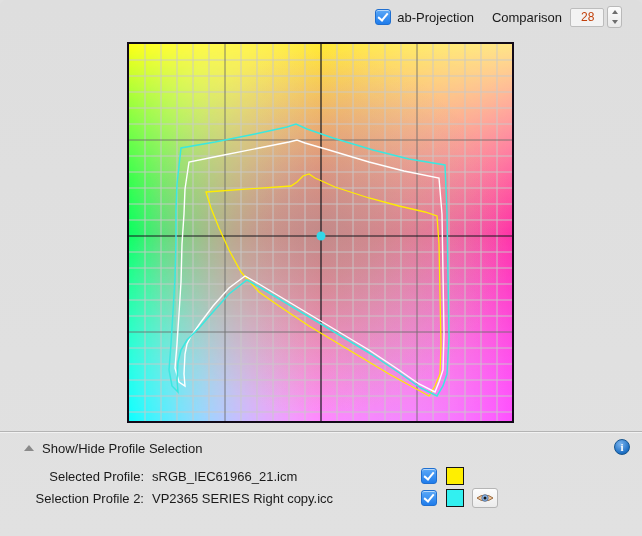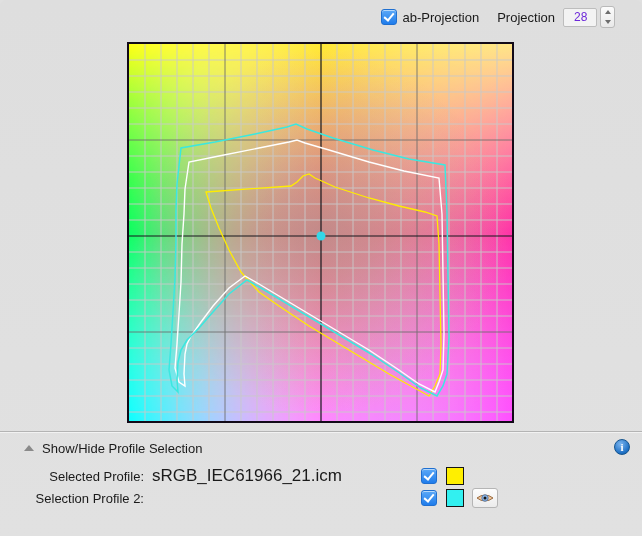--- a/index.html
+++ b/index.html
@@ -11,21 +11,21 @@
   }
   .window{
     position:relative;width:642px;height:536px;
     background:linear-gradient(#dedede,#e1e1e1);
     border-radius:6px 6px 0 0;
     overflow:hidden;
   }
 
   
   .header{
-    position:absolute;left:5px;top:0;width:622px;height:34px;
+    position:absolute;left:12px;top:0;width:622px;height:34px;
     display:flex;align-items:center;justify-content:flex-end;
     padding-right:12px;box-sizing:border-box;
   }
   .chk{
     width:14px;height:14px;border-radius:3px;
     background:linear-gradient(#5ca9f7,#1f7ceb);
     border:1px solid #1f6fd0;
     box-shadow:0 1px 0 rgba(255,255,255,.55) inset;
     position:relative;flex:0 0 auto;cursor:pointer;
   }
@@ -35,21 +35,21 @@
     transform:rotate(40deg);
   }
   .chk-label{
     font-size:13px;color:#1a1a1a;margin-left:6px;white-space:nowrap;
   }
   .lightness-label{font-size:13px;color:#1a1a1a;margin-left:18px;}
   .stepper-wrap{display:flex;align-items:center;margin-left:8px;}
   .num-field{
     width:34px;height:19px;box-sizing:border-box;
     background:#f3f3f3;border:1px solid #bdbdbd;border-radius:2px;
-    font-size:12px;color:#6d28d9;text-align:right;
+    font-size:12px;color:#c2410c;text-align:right;
     padding:0 10px;line-height:17px;
   }
   .stepper{
     width:13px;height:20px;margin-left:3px;
     background:linear-gradient(#fcfcfc,#e9e9e9);
     border:1px solid #b9b9b9;border-radius:3px;
     display:flex;flex-direction:column;align-items:center;justify-content:space-around;
     cursor:pointer;
   }
   .stepper i{
@@ -96,21 +96,21 @@
     display:flex;align-items:center;justify-content:center;
     font-family:"Liberation Serif", serif;cursor:pointer;
     box-sizing:border-box;
   }
   .rows{position:absolute;left:0;top:465px;width:508px;}
   .prow{height:22px;display:flex;align-items:center;position:relative;}
   .plabel{
     width:152px;text-align:right;font-size:13px;color:#1a1a1a;
     padding-right:8px;box-sizing:border-box;white-space:nowrap;
   }
-  .pvalue{font-size:17px;color:#1a1a1a;white-space:nowrap;}
+  .pvalue{font-size:13px;color:#1a1a1a;white-space:nowrap;}
   .prow-ctrls{position:absolute;right:10px;top:0;display:flex;align-items:center;height:22px;}
   .swatch{
     width:18px;height:18px;border:1px solid #161616;margin-left:9px;
     box-sizing:border-box;cursor:pointer;
   }
   .eye-btn{
     width:26px;height:20px;margin-left:8px;
     background:linear-gradient(#fdfdfd,#ececec);
     border:1px solid #b5b5b5;border-radius:3px;
     display:flex;align-items:center;justify-content:center;cursor:pointer;
@@ -119,21 +119,21 @@
   .eye-spacer{width:26px;height:20px;margin-left:8px;}
 </style>
 </head>
 <body>
 
 <div class="window">
 
   <div class="header">
     <div class="chk"></div>
     <span class="chk-label">ab-Projection</span>
-    <span class="lightness-label">Projection</span>
+    <span class="lightness-label">Comparison</span>
     <div class="stepper-wrap">
       <div class="num-field">28</div>
       <div class="stepper">
         <i class="up"></i>
         <i class="dn"></i>
       </div>
     </div>
   </div>
 
   <div class="plot-area">
@@ -289,20 +289,21 @@
       <div class="prow-ctrls">
         <div class="chk"></div>
         <div class="swatch" style="background:#ffef00"></div>
         <div class="eye-spacer"></div>
       </div>
     </div>
 
 
     <div class="prow">
       <span class="plabel">Selection Profile 2:</span>
+      <span class="pvalue">VP2365 SERIES Right copy.icc</span>
       <div class="prow-ctrls">
         <div class="chk"></div>
         <div class="swatch" style="background:#32f0f0"></div>
         <div class="eye-btn">
           <svg width="18" height="12" viewBox="0 0 18 12">
             <path d="M1 6 Q9 0 17 6 Q9 12 1 6 Z" fill="#f3c9a0" stroke="#9a6b3f" stroke-width="1"></path>
             <circle cx="9" cy="6" r="3.2" fill="#8fb8e8" stroke="#4a6f9e" stroke-width="0.8"></circle>
             <circle cx="9" cy="6" r="1.5" fill="#141414"></circle>
           </svg>
         </div>

